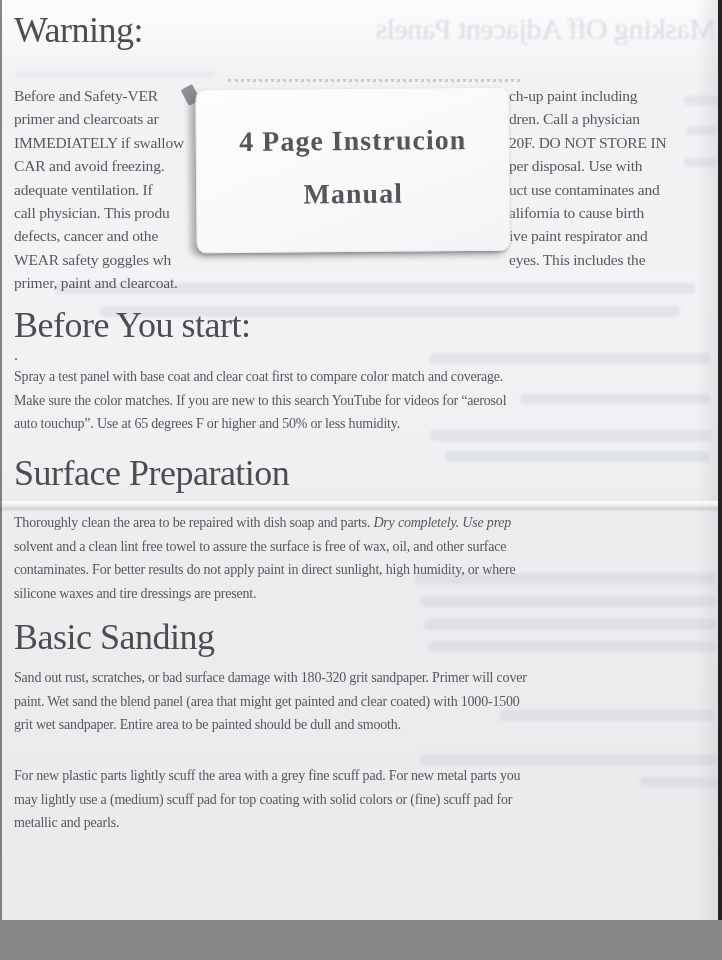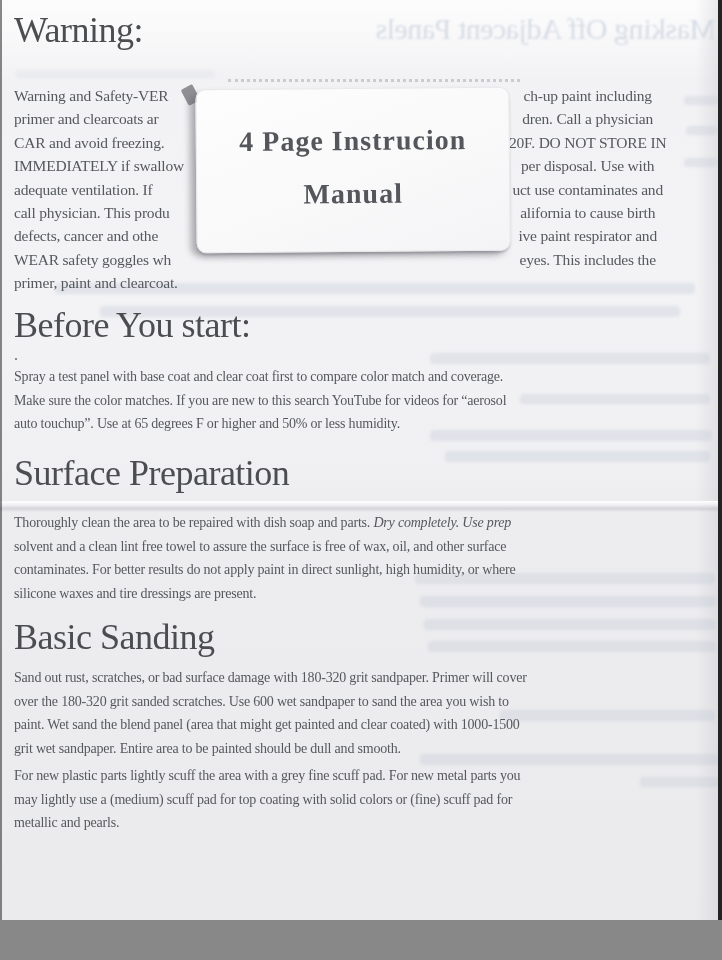--- a/index.html
+++ b/index.html
@@ -21,21 +21,21 @@
       color:#4b4d51;letter-spacing:-.5px;white-space:nowrap;}
   .body-block{position:absolute;left:14px;font-size:14px;line-height:23.5px;
       letter-spacing:-.2px;color:#55585c;}
   .tline{white-space:nowrap;}
   .ital{font-style:italic;margin-top:40px;}
 
   
   .wcol{position:absolute;top:84px;font-size:15.5px;line-height:23.4px;
       letter-spacing:-.2px;color:#55585c;}
   .wcol-left{left:14px;}
-  .wcol-right{left:509px;text-align:center;}
+  .wcol-right{left:509px;}
 
   .stray-dot{position:absolute;left:14px;top:346px;font-size:16px;color:#6a6c70;}
 
   
   .crease{position:absolute;left:0;top:501px;width:722px;height:8px;
     background:linear-gradient(180deg,rgba(255,255,255,.95) 0%,rgba(244,244,246,.7) 45%,rgba(168,168,178,.38) 100%);}
   .crease-shadow{position:absolute;left:0;top:509px;width:722px;height:3px;
     background:linear-gradient(180deg,rgba(150,150,160,.25),rgba(150,150,160,0));}
 
   
@@ -82,24 +82,24 @@
   <div class="bleed" style="left:500px;top:710px;width:215px;height:11px"></div>
   <div class="bleed" style="left:420px;top:754px;width:300px;height:11px"></div>
   <div class="bleed" style="left:640px;top:777px;width:80px;height:10px"></div>
 
   <div class="crease"></div>
   <div class="crease-shadow"></div>
 
   <div class="h1" style="top:8px">Warning:</div>
 
   <div class="wcol wcol-left">
-    <div class="tline">Warning and Safety-VER</div>
+    <div class="tline">Before and Safety-VER</div>
     <div class="tline">primer and clearcoats ar</div>
+    <div class="tline">IMMEDIATELY if swallow</div>
     <div class="tline">CAR and avoid freezing.</div>
-    <div class="tline">IMMEDIATELY if swallow</div>
     <div class="tline">adequate ventilation. If</div>
     <div class="tline">call physician. This produ</div>
     <div class="tline">defects, cancer and othe</div>
     <div class="tline">WEAR safety goggles wh</div>
     <div class="tline">primer, paint and clearcoat.</div>
   </div>
 
   <div class="wcol wcol-right">
     <div class="tline">ch-up paint including</div>
     <div class="tline">dren. Call a physician</div>
@@ -123,21 +123,20 @@
   <div class="body-block" style="top:511px">
     <div class="tline"><span>Thoroughly clean the area to be repaired with dish soap and parts.  </span><span class="ital">Dry completely. Use prep</span></div>
     <div class="tline">solvent and a clean lint free towel to assure the surface is free of wax, oil, and other surface</div>
     <div class="tline">contaminates. For better results do not apply paint in direct sunlight, high humidity, or where</div>
     <div class="tline">silicone waxes and tire dressings are present.</div>
   </div>
 
   <div class="h1" style="top:615px">Basic Sanding</div>
   <div class="body-block" style="top:666px">
     <div class="tline">Sand out rust, scratches, or bad surface damage with 180-320 grit sandpaper. Primer will cover</div>
-    <div class="tline">over the 180-320 grit sanded scratches. Use 600 wet sandpaper to sand the area you wish to</div>
     <div class="tline">paint. Wet sand the blend panel (area that might get painted and clear coated) with 1000-1500</div>
     <div class="tline">grit wet sandpaper. Entire area to be painted should be dull and smooth.</div>
   </div>
 
   <div class="body-block" style="top:764px">
     <div class="tline">For new plastic parts lightly scuff the area with a grey fine scuff pad. For new metal parts you</div>
     <div class="tline">may lightly use a (medium) scuff pad for top coating with solid colors or (fine) scuff pad for</div>
     <div class="tline">metallic and pearls.</div>
   </div>
 

